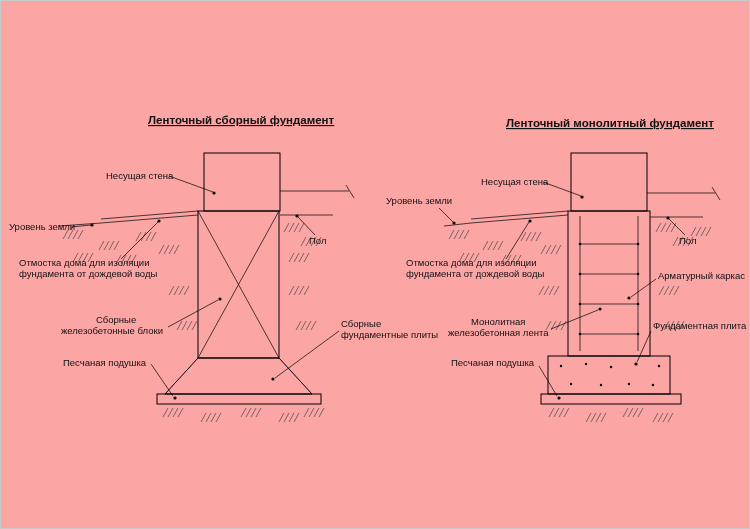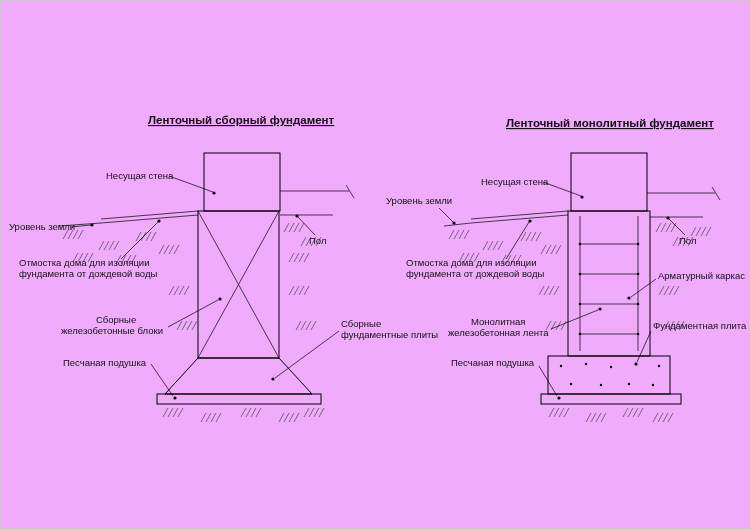--- a/index.html
+++ b/index.html
@@ -1,16 +1,16 @@
 <!DOCTYPE html>
 <html><head>
 <meta charset="utf-8">
 <style>
   html,body{margin:0;padding:0;background:#fff;}
-  .page{width:748px;height:527px;border:1px solid #c9c9c9;background:#f0abfc;position:relative;overflow:hidden;}
+  .page{width:748px;height:527px;border:1px solid #c9c9c9;background:#fca5a5;position:relative;overflow:hidden;}
   svg{display:block;}
   .ttl{font-family:"Liberation Sans",sans-serif;font-size:11.5px;font-weight:bold;text-decoration:underline;fill:#111;}
   .lbl{font-family:"Liberation Sans",sans-serif;font-size:9.5px;fill:#111;}
   .s{stroke:#000;fill:none;stroke-width:1;}
   .thin{stroke:#000;fill:none;stroke-width:0.7;}
   .ld{stroke:#000;fill:none;stroke-width:0.7;}
   .dot{fill:#000;stroke:none;}
 </style>
 </head>
 <body>

